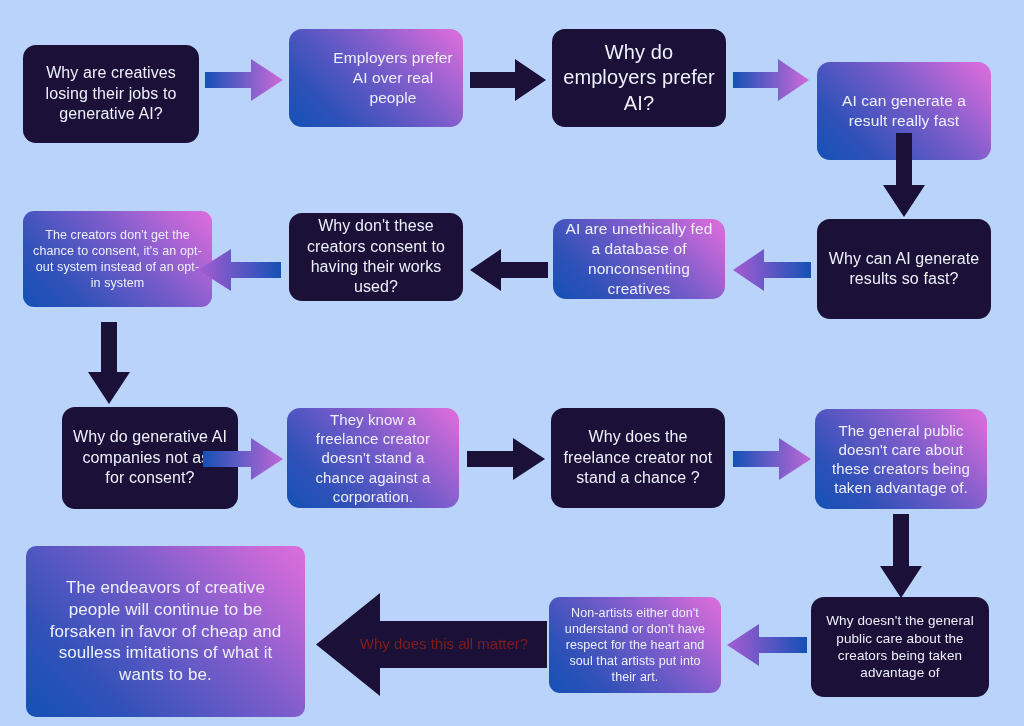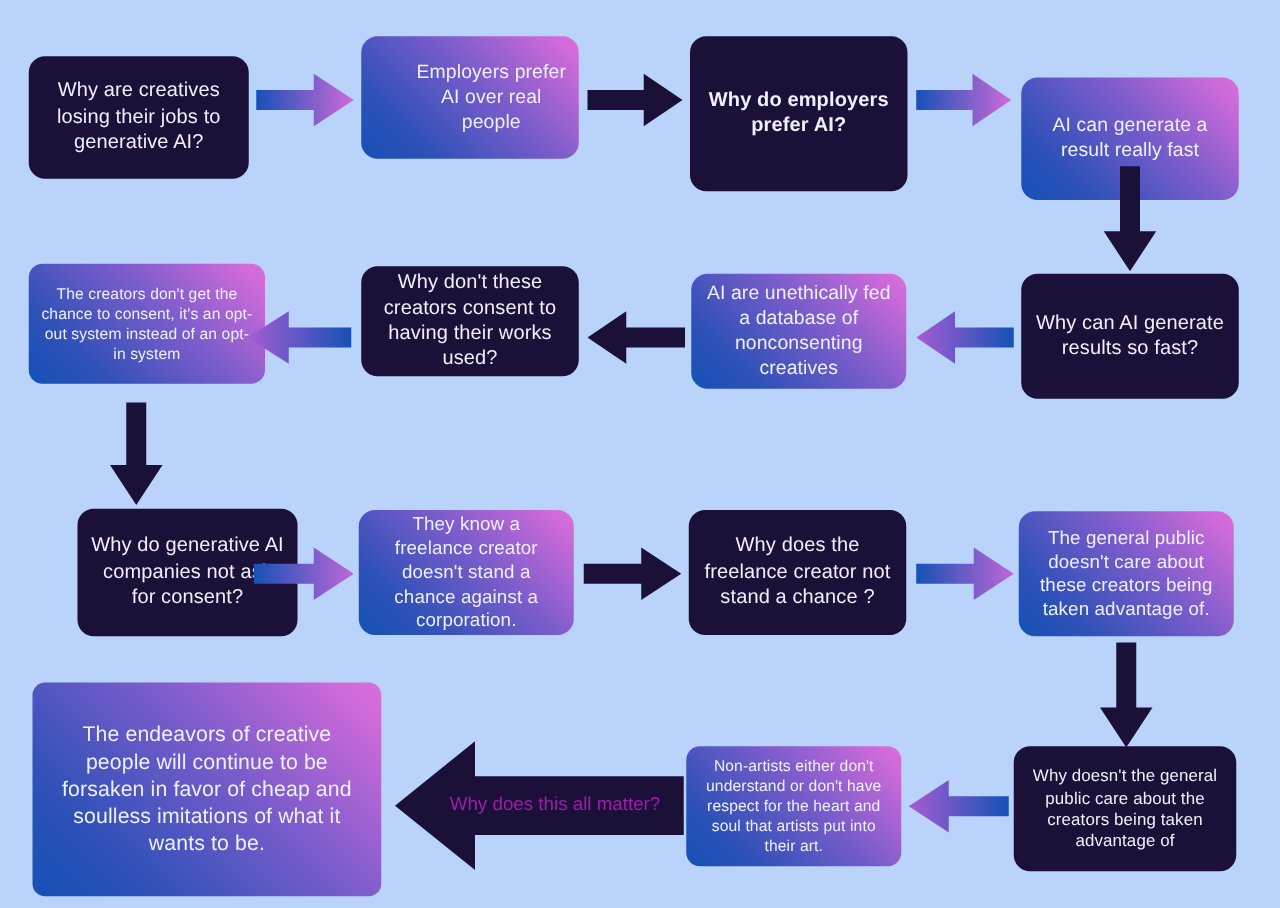--- a/index.html
+++ b/index.html
@@ -40,21 +40,21 @@
   }
   .node-text { display: block; width: 100%; }
 
   .arrow {
     position: absolute;
   }
   .arrow svg { display: block; width: 100%; height: 100%; overflow: visible; }
 
   .arrow-label {
     position: absolute;
-    color: #a21caf;
+    color: #7f1d1d;
     font-size: 15px;
     white-space: nowrap;
     pointer-events: none;
   }
 </style>
 </head>
 <body>
 
 <div id="canvas">
 
@@ -77,21 +77,21 @@
   <div class="node grad" style="left:289px; top:29px; width:174px; height:98px; font-size:15.5px;padding-left:44px;">
     <span class="node-text">Employers prefer AI over real people</span>
   </div>
 
   <div class="arrow" style="left:470px; top:57px; width:76px; height:46px;">
     <svg viewBox="0 0 76 46" preserveAspectRatio="none">
       <path d="M0,15 L45,15 L45,2 L76,23 L45,44 L45,31 L0,31 Z" fill="#1a1038"></path>
     </svg>
   </div>
 
-  <div class="node dark" style="left:552px; top:29px; width:174px; height:124px; font-size:16px;font-weight:bold;">
+  <div class="node dark" style="left:552px; top:29px; width:174px; height:98px; font-size:20px;">
     <span class="node-text">Why do employers prefer AI?</span>
   </div>
 
   <div class="arrow" style="left:733px; top:57px; width:76px; height:46px;">
     <svg viewBox="0 0 76 46" preserveAspectRatio="none">
       <defs>
         <linearGradient id="gB" x1="0" y1="0" x2="1" y2="0">
           <stop offset="0%" stop-color="#1551b6"></stop>
             <stop offset="100%" stop-color="#cf6ad9"></stop>
         </linearGradient>
@@ -129,21 +129,21 @@
   <div class="node dark" style="left:289px; top:213px; width:174px; height:88px; font-size:16px;">
     <span class="node-text">Why don't these creators consent to having their works used?</span>
   </div>
 
   <div class="arrow" style="left:470px; top:248px; width:78px; height:44px;">
     <svg viewBox="0 0 78 44" preserveAspectRatio="none">
       <path d="M78,14 L31,14 L31,1 L0,22 L31,43 L31,30 L78,30 Z" fill="#1a1038"></path>
     </svg>
   </div>
 
-  <div class="node grad" style="left:553px; top:219px; width:172px; height:92px; font-size:15.5px;">
+  <div class="node grad" style="left:553px; top:219px; width:172px; height:80px; font-size:15.5px;">
     <span class="node-text">AI are unethically fed a database of nonconsenting creatives</span>
   </div>
 
   <div class="arrow" style="left:733px; top:248px; width:78px; height:44px;">
     <svg viewBox="0 0 78 44" preserveAspectRatio="none">
       <defs>
         <linearGradient id="gD" x1="1" y1="0" x2="0" y2="0">
           <stop offset="0%" stop-color="#1551b6"></stop>
             <stop offset="100%" stop-color="#a65cd2"></stop>
         </linearGradient>

